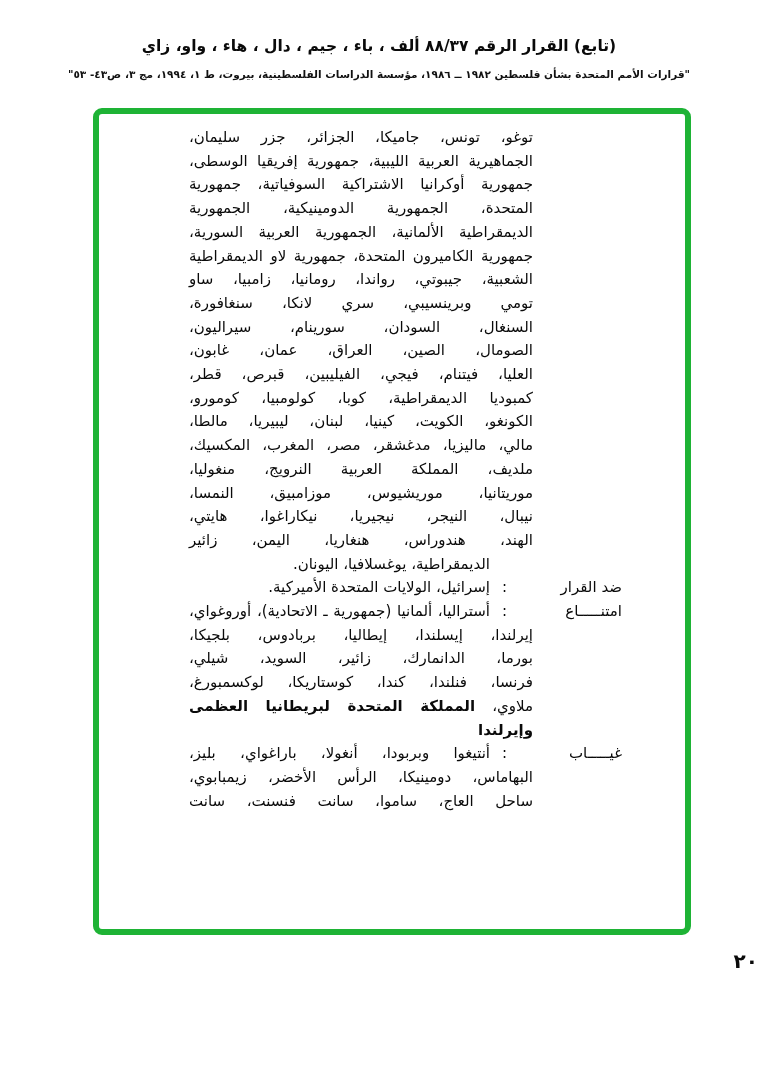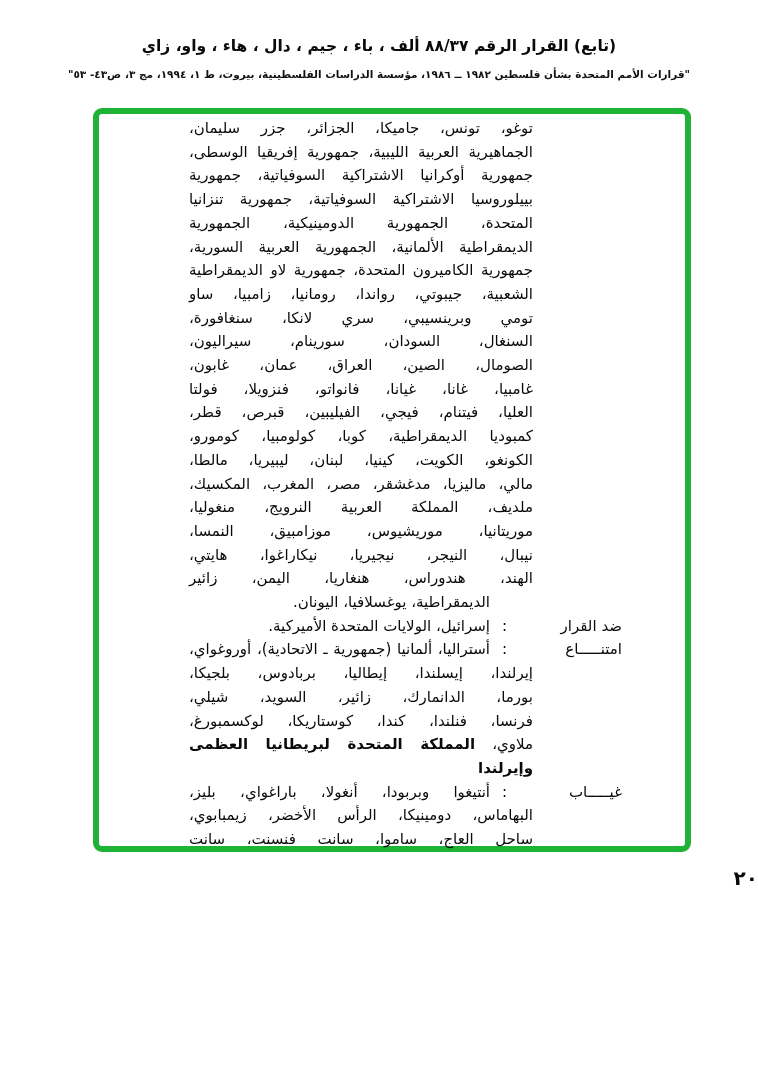--- a/index.html
+++ b/index.html
@@ -2,25 +2,25 @@
 <html lang="ar"><head>
 <meta charset="utf-8">
 <style>
   html,body{margin:0;padding:0;background:#ffffff;}
   body{width:758px;height:1078px;position:relative;overflow:hidden;
        font-family:"DejaVu Sans",sans-serif;color:#0a0a0a;}
   .page{width:758px;height:1078px;direction:rtl;}
   .header{padding-top:35px;text-align:center;}
   .h1{font-size:15.5px;font-weight:bold;line-height:22px;letter-spacing:0;}
   .h2{font-size:10.5px;font-weight:bold;line-height:16px;margin-top:9px;color:#111;}
-  .green-box{box-sizing:border-box;width:598px;height:744px;
+  .green-box{box-sizing:border-box;width:598px;height:827px;
              margin:26px 67px 11px 93px; 
              margin-left:93px;margin-right:67px;
              border:6px solid #1eb335;border-radius:9px;
-             padding:3px 63px 0 90px;}
+             padding:12px 63px 0 90px;}
   .para,.vote-row{margin-right:89px;font-size:15px;line-height:23.7px;}
   .line{text-align:justify;text-align-last:justify;text-justify:inter-word;}
   .line.e{text-align:right;text-align-last:right;}
   .line.ef{text-align:left;text-align-last:right;padding-right:43px;}
   .line.jf{padding-right:43px;}
   .b{font-weight:bold;}
   .vote-row{position:relative;}
   .vote-label{position:absolute;right:-89px;top:0;width:120px;height:23.7px;
               display:flex;justify-content:space-between;align-items:flex-start;
               font-size:15px;line-height:23.7px;}
@@ -35,29 +35,27 @@
     <div class="h1">(تابع) القرار الرقم ٨٨/٣٧ ألف ، باء ، جيم ، دال ، هاء ، واو، زاي</div>
     <div class="h2">"قرارات الأمم المتحدة بشأن فلسطين ١٩٨٢ ــ ١٩٨٦، مؤسسة الدراسات الفلسطينية، بيروت، ط ١، ١٩٩٤، مج ٣، ص٤٣- ٥٣"</div>
   </div>
 
   <div class="green-box">
 
     <div class="para">
         <div class="line j"><span>توغو، تونس، جاميكا، الجزائر، جزر سليمان،</span></div>
         <div class="line j"><span>الجماهيرية العربية الليبية، جمهورية إفريقيا الوسطى،</span></div>
         <div class="line j"><span>جمهورية أوكرانيا الاشتراكية السوفياتية، جمهورية</span></div>
-        <div class="line j"><span>بييلوروسيا الاشتراكية السوفياتية، جمهورية تنزانيا</span></div>
         <div class="line j"><span>المتحدة، الجمهورية الدومينيكية، الجمهورية</span></div>
         <div class="line j"><span>الديمقراطية الألمانية، الجمهورية العربية السورية،</span></div>
         <div class="line j"><span>جمهورية الكاميرون المتحدة، جمهورية لاو الديمقراطية</span></div>
         <div class="line j"><span>الشعبية، جيبوتي، رواندا، رومانيا، زامبيا، ساو</span></div>
         <div class="line j"><span>تومي وبرينسيبي، سري لانكا، سنغافورة،</span></div>
         <div class="line j"><span>السنغال، السودان، سورينام، سيراليون،</span></div>
         <div class="line j"><span>الصومال، الصين، العراق، عمان، غابون،</span></div>
-        <div class="line j"><span>غامبيا، غانا، غيانا، فانواتو، فنزويلا، فولتا</span></div>
         <div class="line j"><span>العليا، فيتنام، فيجي، الفيليبين، قبرص، قطر،</span></div>
         <div class="line j"><span>كمبوديا الديمقراطية، كوبا، كولومبيا، كومورو،</span></div>
         <div class="line j"><span>الكونغو، الكويت، كينيا، لبنان، ليبيريا، مالطا،</span></div>
         <div class="line j"><span>مالي، ماليزيا، مدغشقر، مصر، المغرب، المكسيك،</span></div>
         <div class="line j"><span>ملديف، المملكة العربية النرويج، منغوليا،</span></div>
         <div class="line j"><span>موريتانيا، موريشيوس، موزامبيق، النمسا،</span></div>
         <div class="line j"><span>نيبال، النيجر، نيجيريا، نيكاراغوا، هايتي،</span></div>
         <div class="line j"><span>الهند، هندوراس، هنغاريا، اليمن، زائير</span></div>
         <div class="line ef"><span>الديمقراطية، يوغسلافيا، اليونان.</span></div>
       </div>

